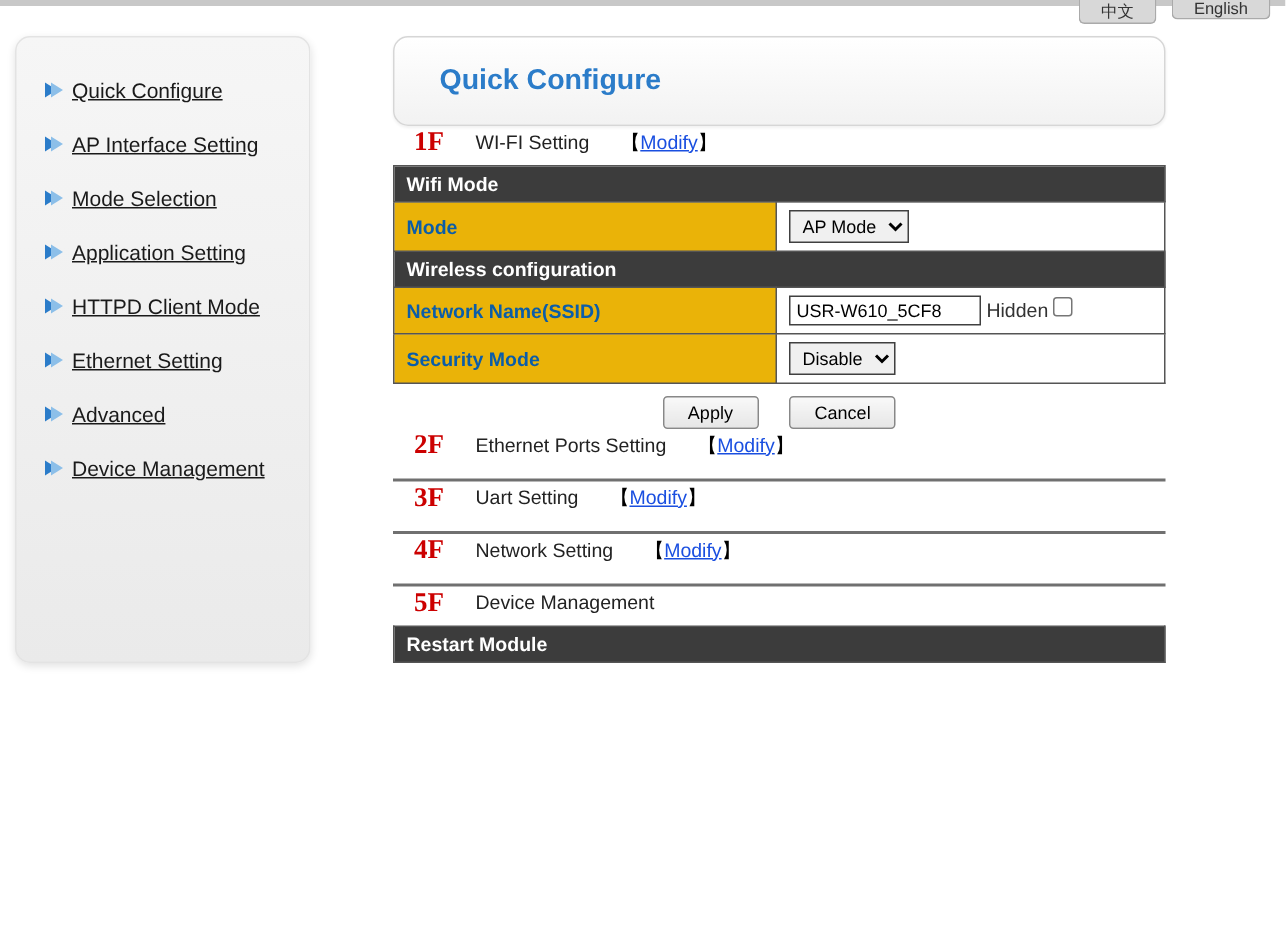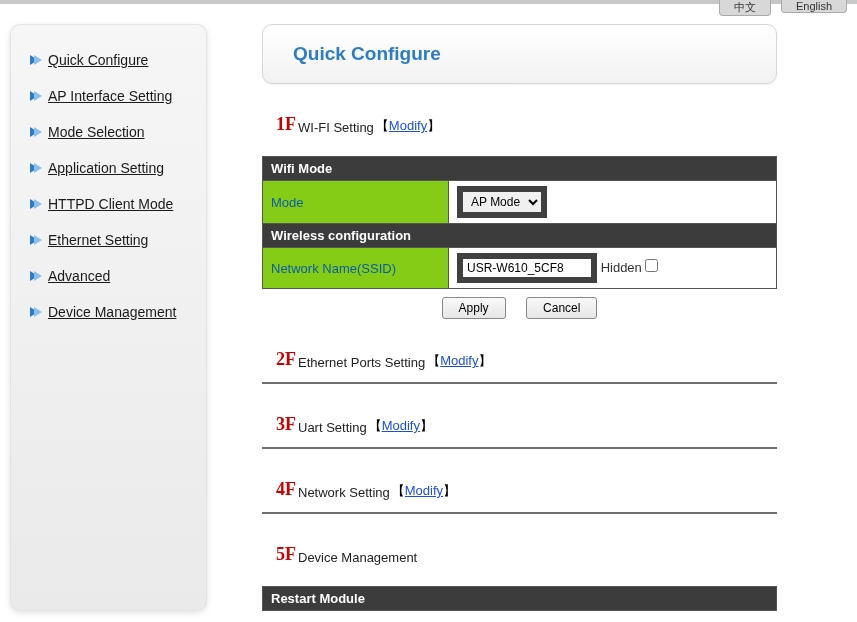--- a/index.html
+++ b/index.html
@@ -68,24 +68,23 @@
       color: #2b7cc9;
       font-size: 19px;
       font-weight: 700;
     }
     .section-line {
       border: none;
       border-top: 2px solid #707070;
       margin: 12px 0 0 0;
     }
     .section-heading {
-      margin-top: 30px;
       display: flex;
-      align-items: flex-end;
-      gap: 2px;
+      align-items: center;
+      gap: 21px;
       padding-left: 14px;
     }
     .section-heading .num {
       color: #cc0000;
       font-family: Georgia, "Times New Roman", serif;
       font-size: 18px;
       font-weight: 700;
     }
     .section-heading .label {
       color: #222;
@@ -94,53 +93,53 @@
     .section-heading .modify {
       font-size: 13px;
     }
     .section-heading .modify a {
       color: #1a4fe0;
       text-decoration: underline;
     }
     .cfg-table {
       width: 100%;
       border-collapse: collapse;
-      margin-top: 21px;
+      margin-top: 5px;
       font-size: 13px;
     }
     .cfg-table .group-header td {
       background: #3c3c3c;
       color: #fff;
       font-weight: 700;
       padding: 4px 8px;
     }
     .cfg-table td {
       border: 1px solid #555;
       padding: 5px 8px;
       vertical-align: middle;
     }
     .cfg-table .key {
-      background: #84cc16;
+      background: #eab308;
       color: #0b5da8;
-      font-weight: 400;
-      width: 186px;
+      font-weight: 700;
+      width: 255px;
     }
     .cfg-table .val {
       background: #fff;
       color: #333;
     }
     select, input[type=text] {
-      border: 6px solid #404040;
+      border: 1px solid #404040;
       background: #f0f0f0;
       font-size: 12px;
       padding: 2px 4px;
     }
     input[type=text] {
       background: #fff;
-      width: 140px;
+      width: 128px;
     }
     .btnrow {
       text-align: center;
       margin-top: 8px;
     }
     .btnrow button, .restart-btn {
       background: linear-gradient(#f9f9f9,#e6e6e6);
       border: 1px solid #888;
       border-radius: 3px;
       font-size: 12px;
@@ -263,20 +262,28 @@
             <td colspan="2">Wireless configuration</td>
           </tr>
       <tr>
         <td class="key">Network Name(SSID)</td>
         <td class="val">
           <input type="text" value="USR-W610_5CF8" style="">
           <span>Hidden</span>
           <input type="checkbox" style="">
         </td>
       </tr>
+      <tr>
+        <td class="key">Security Mode</td>
+        <td class="val">
+          <select>
+            <option>Disable</option>
+          </select>
+        </td>
+      </tr>
     </tbody>
       </table>
 
     <div class="btnrow">
       <button>Apply</button>
       <button>Cancel</button>
     </div>
 
     <div class="section-heading">
       <span class="num">2F</span>

